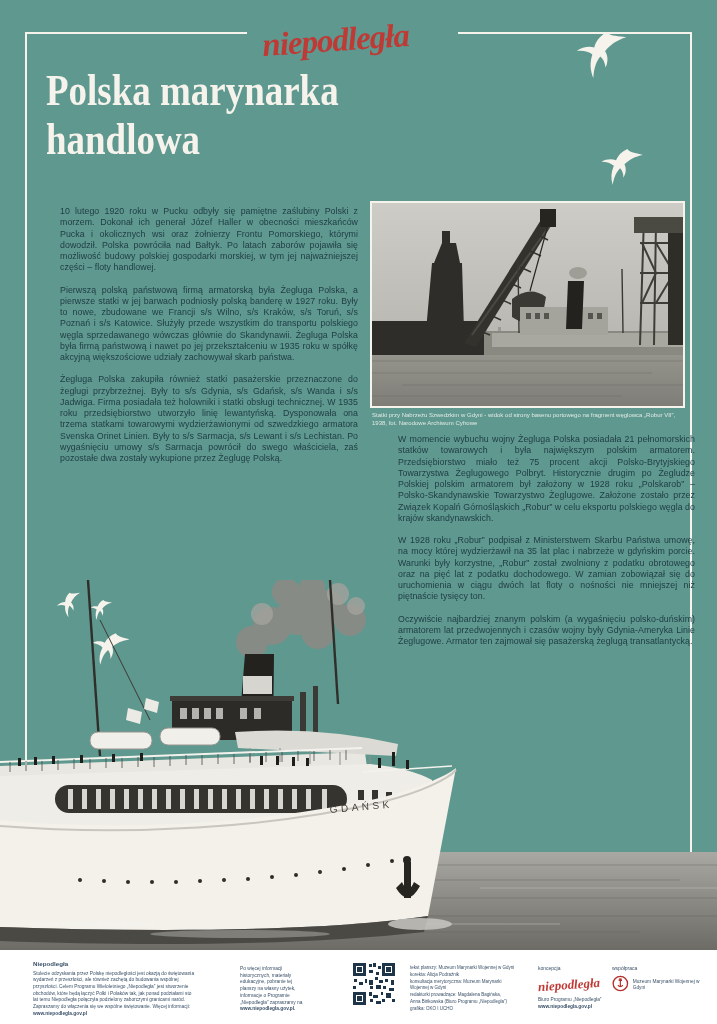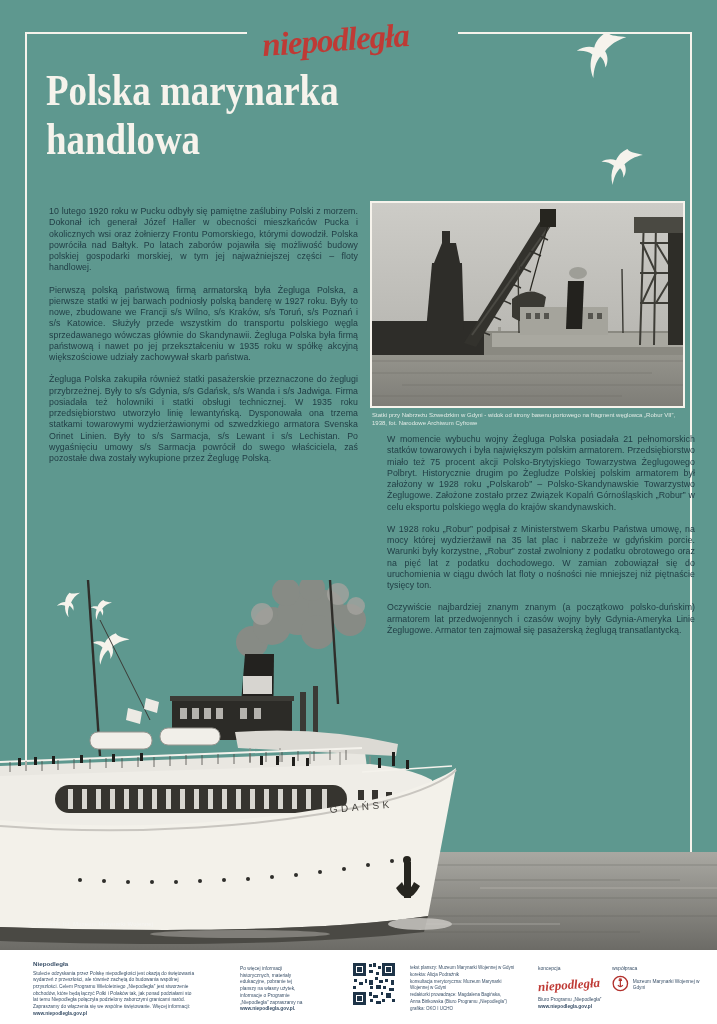--- a/index.html
+++ b/index.html
@@ -12,21 +12,21 @@
      font-family:"Liberation Serif",serif;font-style:italic;font-weight:bold;font-size:33px;
      color:#BF3A35;transform:rotate(-4deg);letter-spacing:-1px;}
   #page-title{position:absolute;left:46px;top:66px;z-index:2;color:#F6F3EC;
      font-family:"Liberation Serif",serif;font-weight:bold;font-size:44px;line-height:1.12;
      transform:scaleX(.84);transform-origin:left top;letter-spacing:0;}
   
   .col{position:absolute;z-index:2;color:#1F3B43;font-size:8.8px;line-height:1.28;
        text-align:justify;letter-spacing:.05px;}
   #left-col{left:46px;top:206px;width:312px;}
   #right-col{left:384px;top:434px;width:311px;}
-  .col p{margin:0 0 11px 3px;}
+  .col p{margin:0 0 11px 14px;}
   
   #port-photo{position:absolute;left:372px;top:203px;width:311px;height:203px;z-index:2;
       border:2px solid #F6F3EC;box-sizing:content-box;margin-left:-2px;margin-top:-2px;}
   #port-caption{position:absolute;left:372px;top:411px;width:311px;z-index:2;
       color:rgba(243,246,241,.88);font-size:6px;line-height:1.35;}
   
   .gull{position:absolute;z-index:2;}
   
   #ship-photo{position:absolute;left:0;top:580px;width:717px;height:370px;z-index:3;}
   #ship-caption{position:absolute;left:28px;top:921px;z-index:4;color:rgba(245,245,242,.8);
@@ -151,21 +151,21 @@
       <path d="M270,40 L284,70 L270,100 M284,40 L302,70 L284,100"></path>
     </g>
     <rect x="296" y="30" width="15" height="112" fill="#2E2D28"></rect>
     <path d="M262,14 H311 V30 H262 Z" fill="#4A4942"></path>
   </svg>
   <div id="port-caption">Statki przy Nabrzeżu Szwedzkim w Gdyni - widok od strony basenu portowego na fragment węglowca „Robur VII”, 1938, fot. Narodowe Archiwum Cyfrowe</div>
 
   <div id="right-col" class="col">
     <p>W momencie wybuchu wojny Żegluga Polska posiadała 21 pełnomorskich statków towarowych i była największym polskim armatorem. Przedsiębiorstwo miało też 75 procent akcji Polsko-Brytyjskiego Towarzystwa Żeglugowego Polbryt. Historycznie drugim po Żegludze Polskiej polskim armatorem był założony w 1928 roku „Polskarob” – Polsko-Skandynawskie Towarzystwo Żeglugowe. Założone zostało przez Związek Kopalń Górnośląskich „Robur” w celu eksportu polskiego węgla do krajów skandynawskich.</p>
     <p>W 1928 roku „Robur” podpisał z Ministerstwem Skarbu Państwa umowę, na mocy której wydzierżawił na 35 lat plac i nabrzeże w gdyńskim porcie. Warunki były korzystne, „Robur” został zwolniony z podatku obrotowego oraz na pięć lat z podatku dochodowego. W zamian zobowiązał się do uruchomienia w ciągu dwóch lat floty o nośności nie mniejszej niż piętnaście tysięcy ton.</p>
-    <p>Oczywiście najbardziej znanym znanym (a początkowo polsko-duńskim) armatorem lat przedwojennych i czasów wojny były Gdynia-Ameryka Linie Żeglugowe. Armator ten zajmował się pasażerską żeglugą transatlantycką.</p>
+    <p>Oczywiście najbardziej znanym polskim (a wygaśnięciu polsko-duńskim) armatorem lat przedwojennych i czasów wojny były Gdynia-Ameryka Linie Żeglugowe. Armator ten zajmował się pasażerską żeglugą transatlantycką.</p>
   </div>
 
   <svg id="ship-photo" viewBox="0 0 717 370" preserveAspectRatio="none">
     <defs>
       <linearGradient id="waterG" x1="0" y1="0" x2="0" y2="1">
         <stop offset="0" stop-color="#A9A8A2"></stop>
           <stop offset="1" stop-color="#6C6B66"></stop>
       </linearGradient>
     </defs>
 

